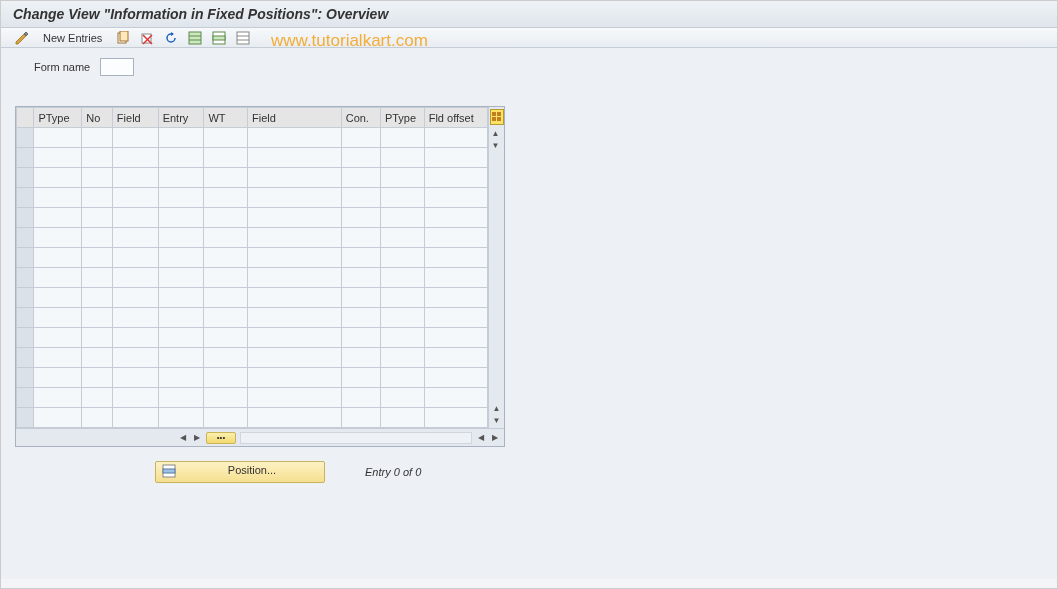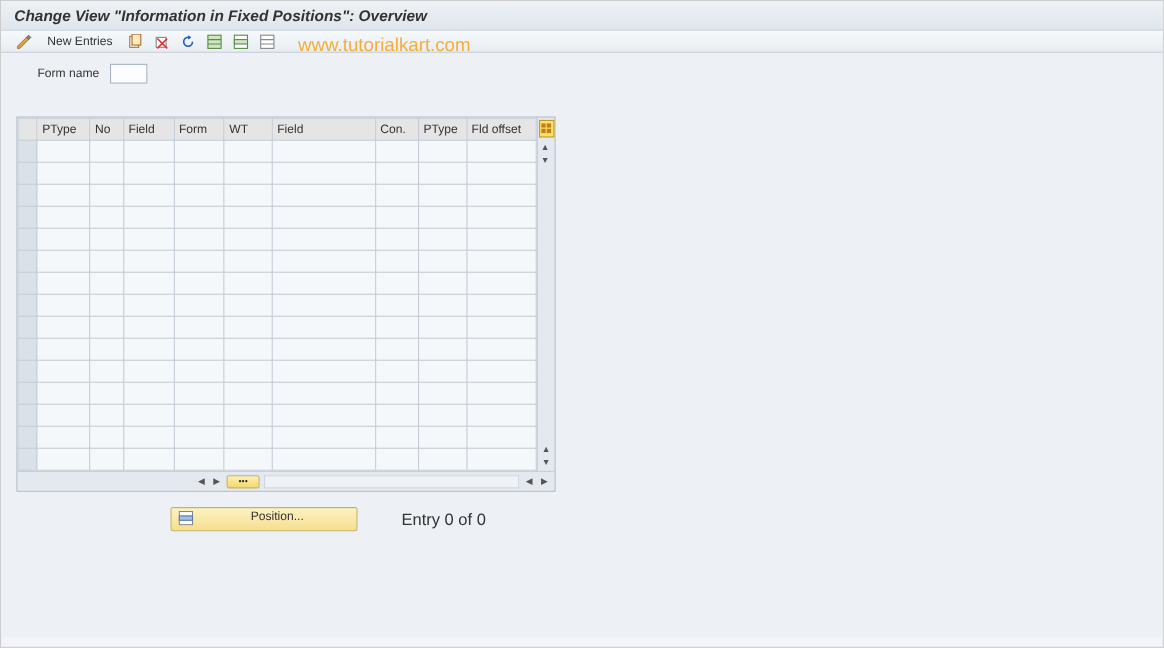--- a/index.html
+++ b/index.html
@@ -212,22 +212,23 @@
       height: 14px;
       display: inline-flex;
     }
     .position-btn .pos-label {
       flex: 1;
       text-align: center;
       font-size: 11px;
       color: #333;
     }
     .entry-text {
-      font-size: 15px;
-      color: #333;
+      font-size: 11px;
+      color: #333;
+      font-style: italic;
     }
     .v-scroll-mid { flex: 1; }
   </style>
 </head>
 <body>
 
 <div class="title-bar">Change View "Information in Fixed Positions": Overview</div>
 
 <div class="toolbar">
   <span class="icon-btn">
@@ -287,21 +288,21 @@
 
   <div class="table-wrap">
     <div class="table-area">
       <table class="grid">
         <thead>
           <tr>
             <th class="sel"></th>
             <th style="width:44px">PType</th>
             <th style="width:28px">No</th>
             <th style="width:42px">Field</th>
-            <th style="width:42px">Form</th>
+            <th style="width:42px">Entry</th>
             <th style="width:40px">WT</th>
             <th style="width:86px">Field</th>
             <th style="width:36px">Con.</th>
             <th style="width:38px">PType</th>
             <th style="width:58px">Fld offset</th>
           </tr>
         </thead>
         <tbody>
           <tr>
               <td class="sel"></td>

